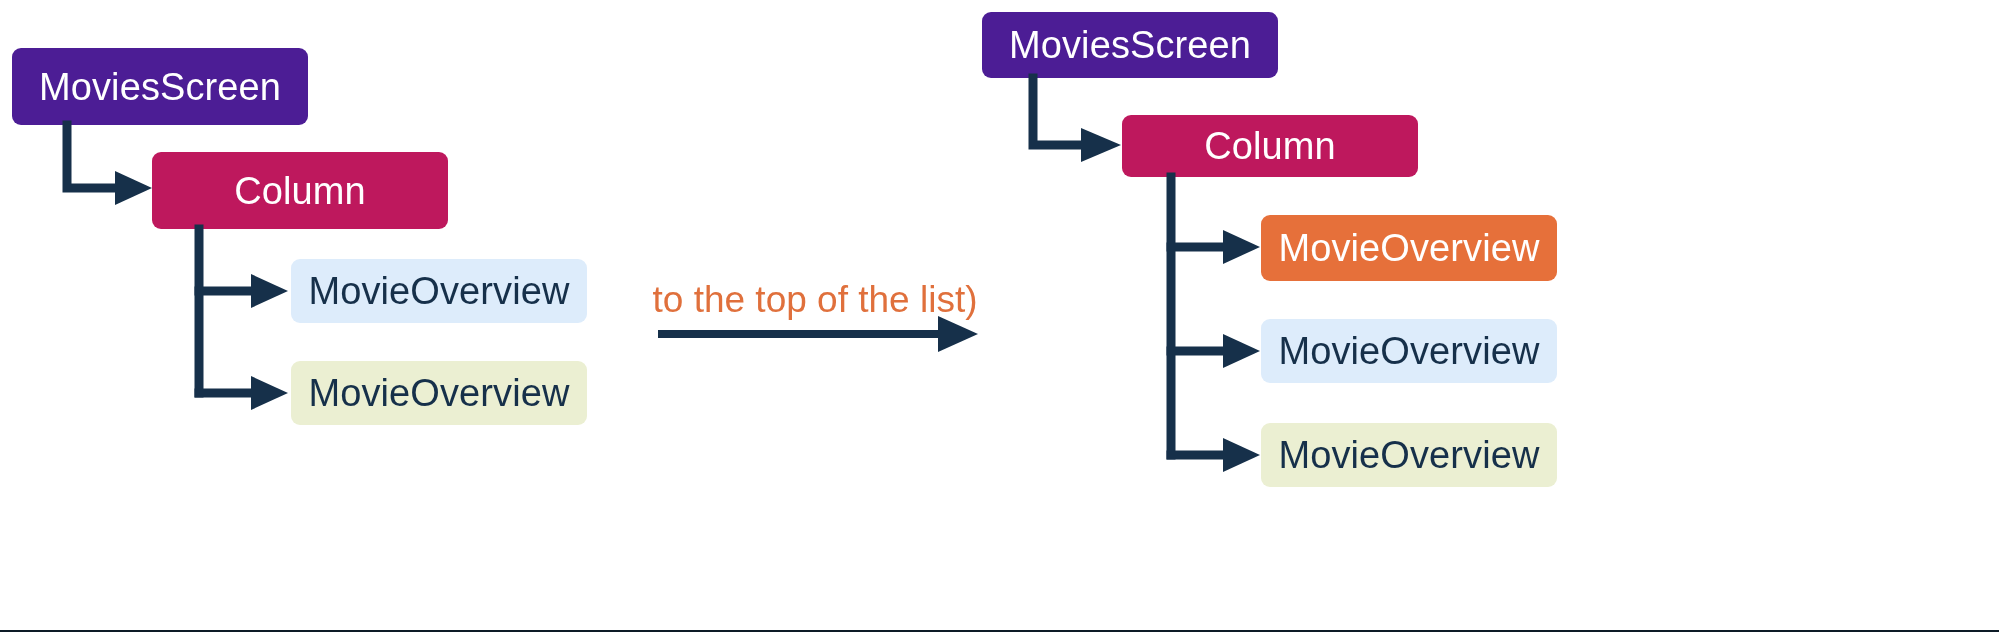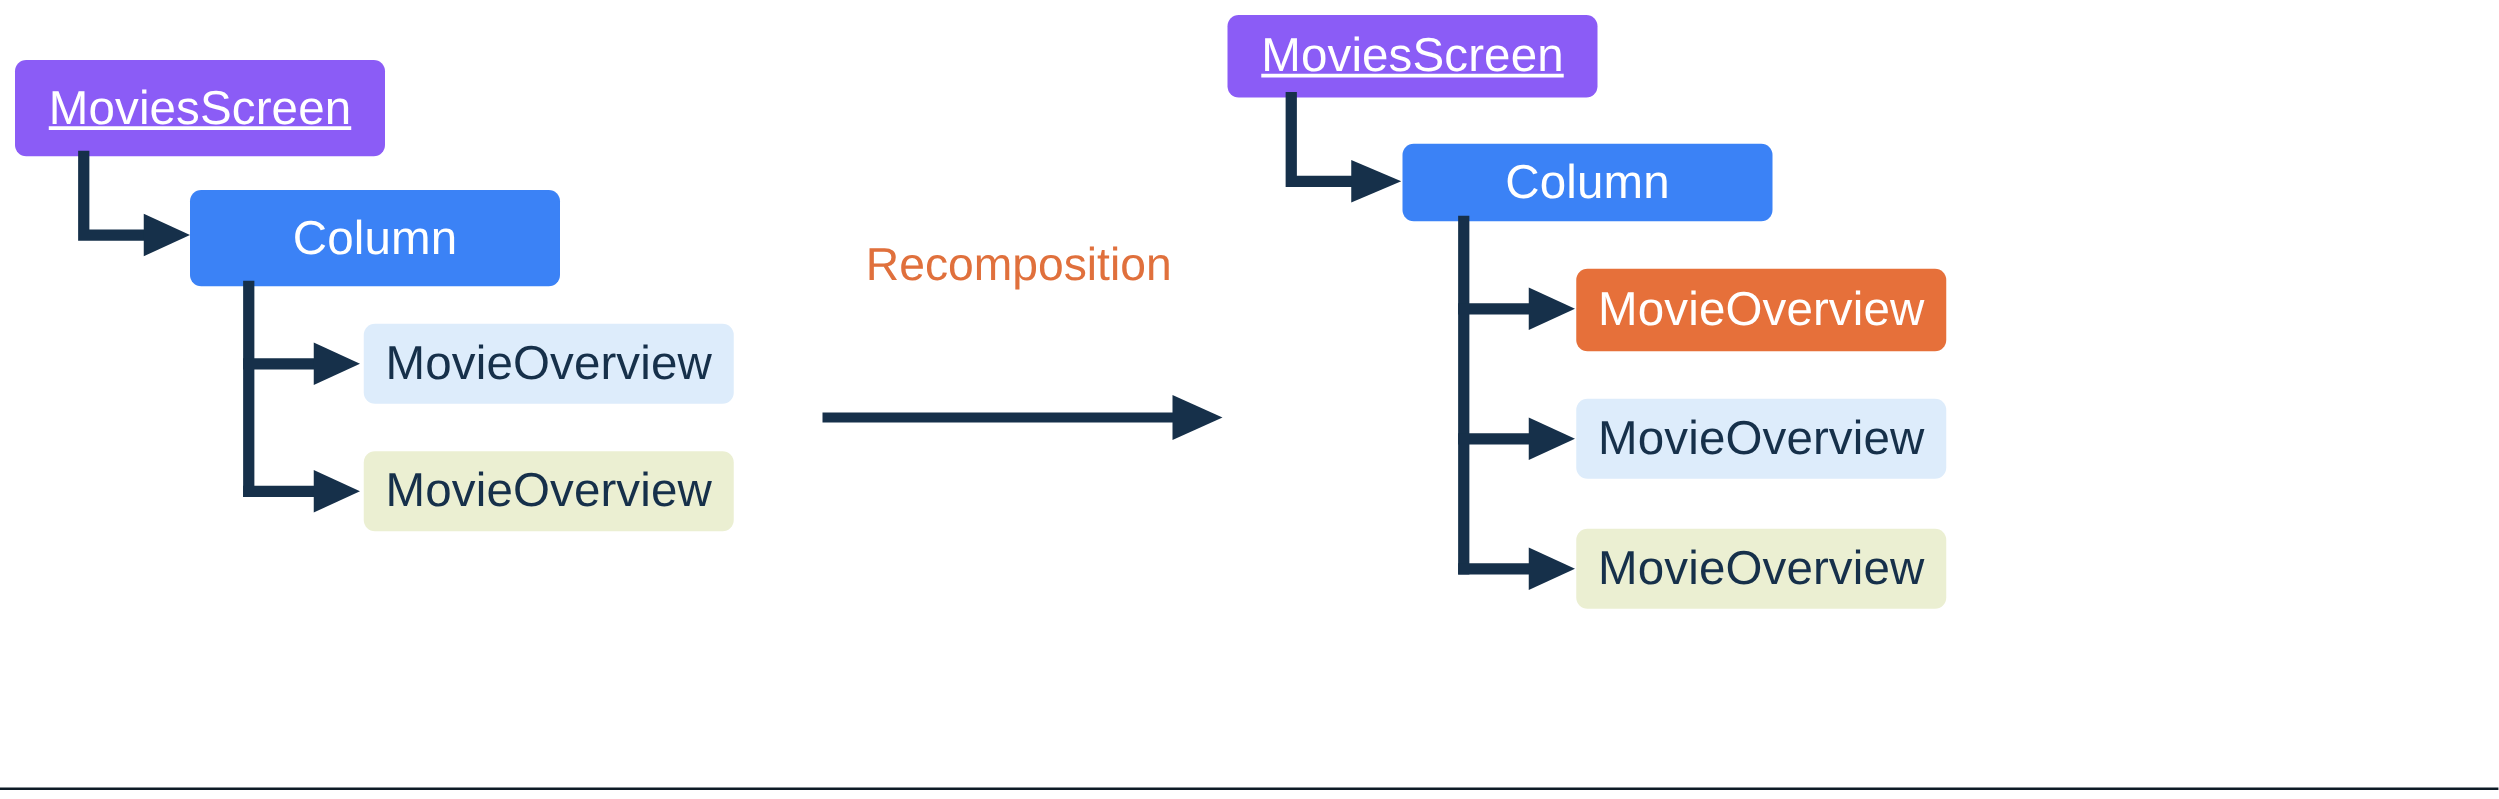--- a/index.html
+++ b/index.html
@@ -25,22 +25,22 @@
     border-radius: 9px;
     display: flex;
     align-items: center;
     justify-content: center;
     font-size: 38px;
     line-height: 1;
     letter-spacing: 0.1px;
     white-space: nowrap;
     user-select: none;
   }
-  .node.green  { background: #8b5cf6; color: #ffffff; text-decoration: underline; }
-  .node.blue   { background: #3b82f6; color: #ffffff; }
+  .node.green  { background: #4c1d95; color: #ffffff; }
+  .node.blue   { background: #be185d; color: #ffffff; }
   .node.orange { background: #e6703a; color: #ffffff; }
   .node.lightblue { background: #ddecfb; color: #16304a; }
   .node.lightyellow { background: #ebefd2; color: #16304a; }
 
   .caption {
     position: absolute;
     color: #e0703c;
     font-size: 37px;
     line-height: 1.18;
     text-align: center;
@@ -93,23 +93,23 @@
   </div>
 
   <div class="node lightblue" style="left:291px; top:259px; width:296px; height:64px;">
     <span>MovieOverview</span>
   </div>
 
   <div class="node lightyellow" style="left:291px; top:361px; width:296px; height:64px;">
     <span>MovieOverview</span>
   </div>
 
-  <div class="caption" style="left:660px; top:190px; width:310px;">Recomposition</div>
 
 
+  <div class="caption" style="left:640px; top:278px; width:350px;">to the top of the list)</div>
 
   <div class="connector" style="left:660px; top:312px;">
     <svg width="325" height="44" viewBox="0 0 325 44">
       <path d="M2,22 L285,22" stroke="#16304a" stroke-width="8" fill="none" stroke-linecap="square"></path>
       <path d="M278,4 L318,22 L278,40 Z" fill="#16304a"></path>
     </svg>
   </div>
 
   <div class="node green" style="left:982px; top:12px; width:296px; height:66px;">
     <span>MoviesScreen</span>

